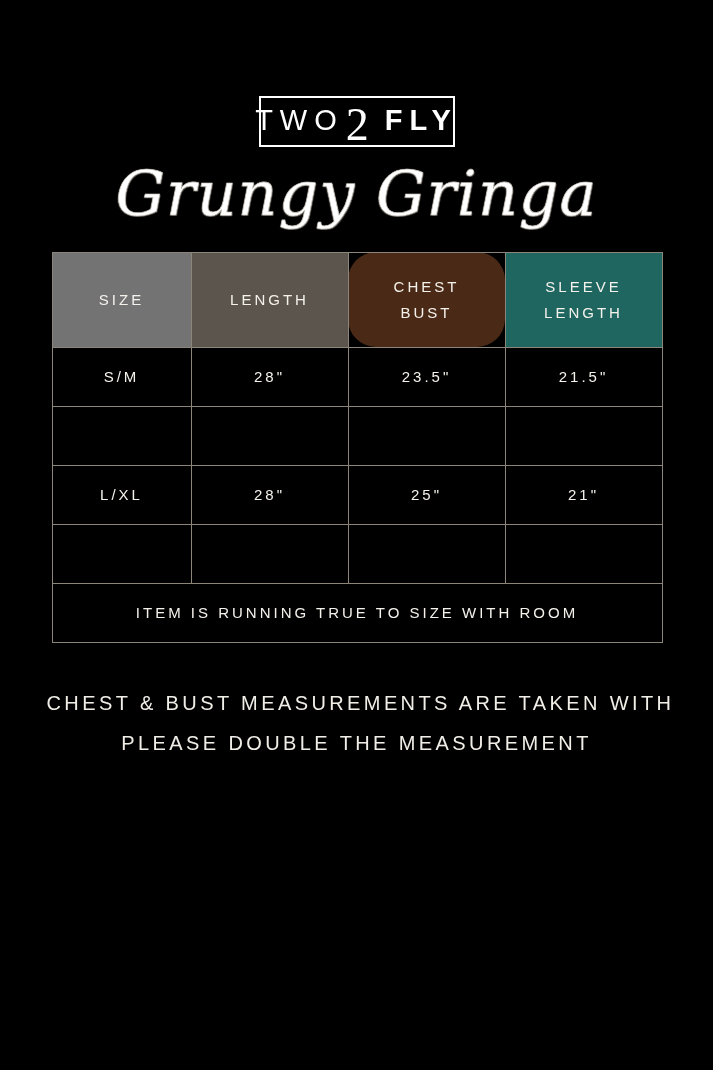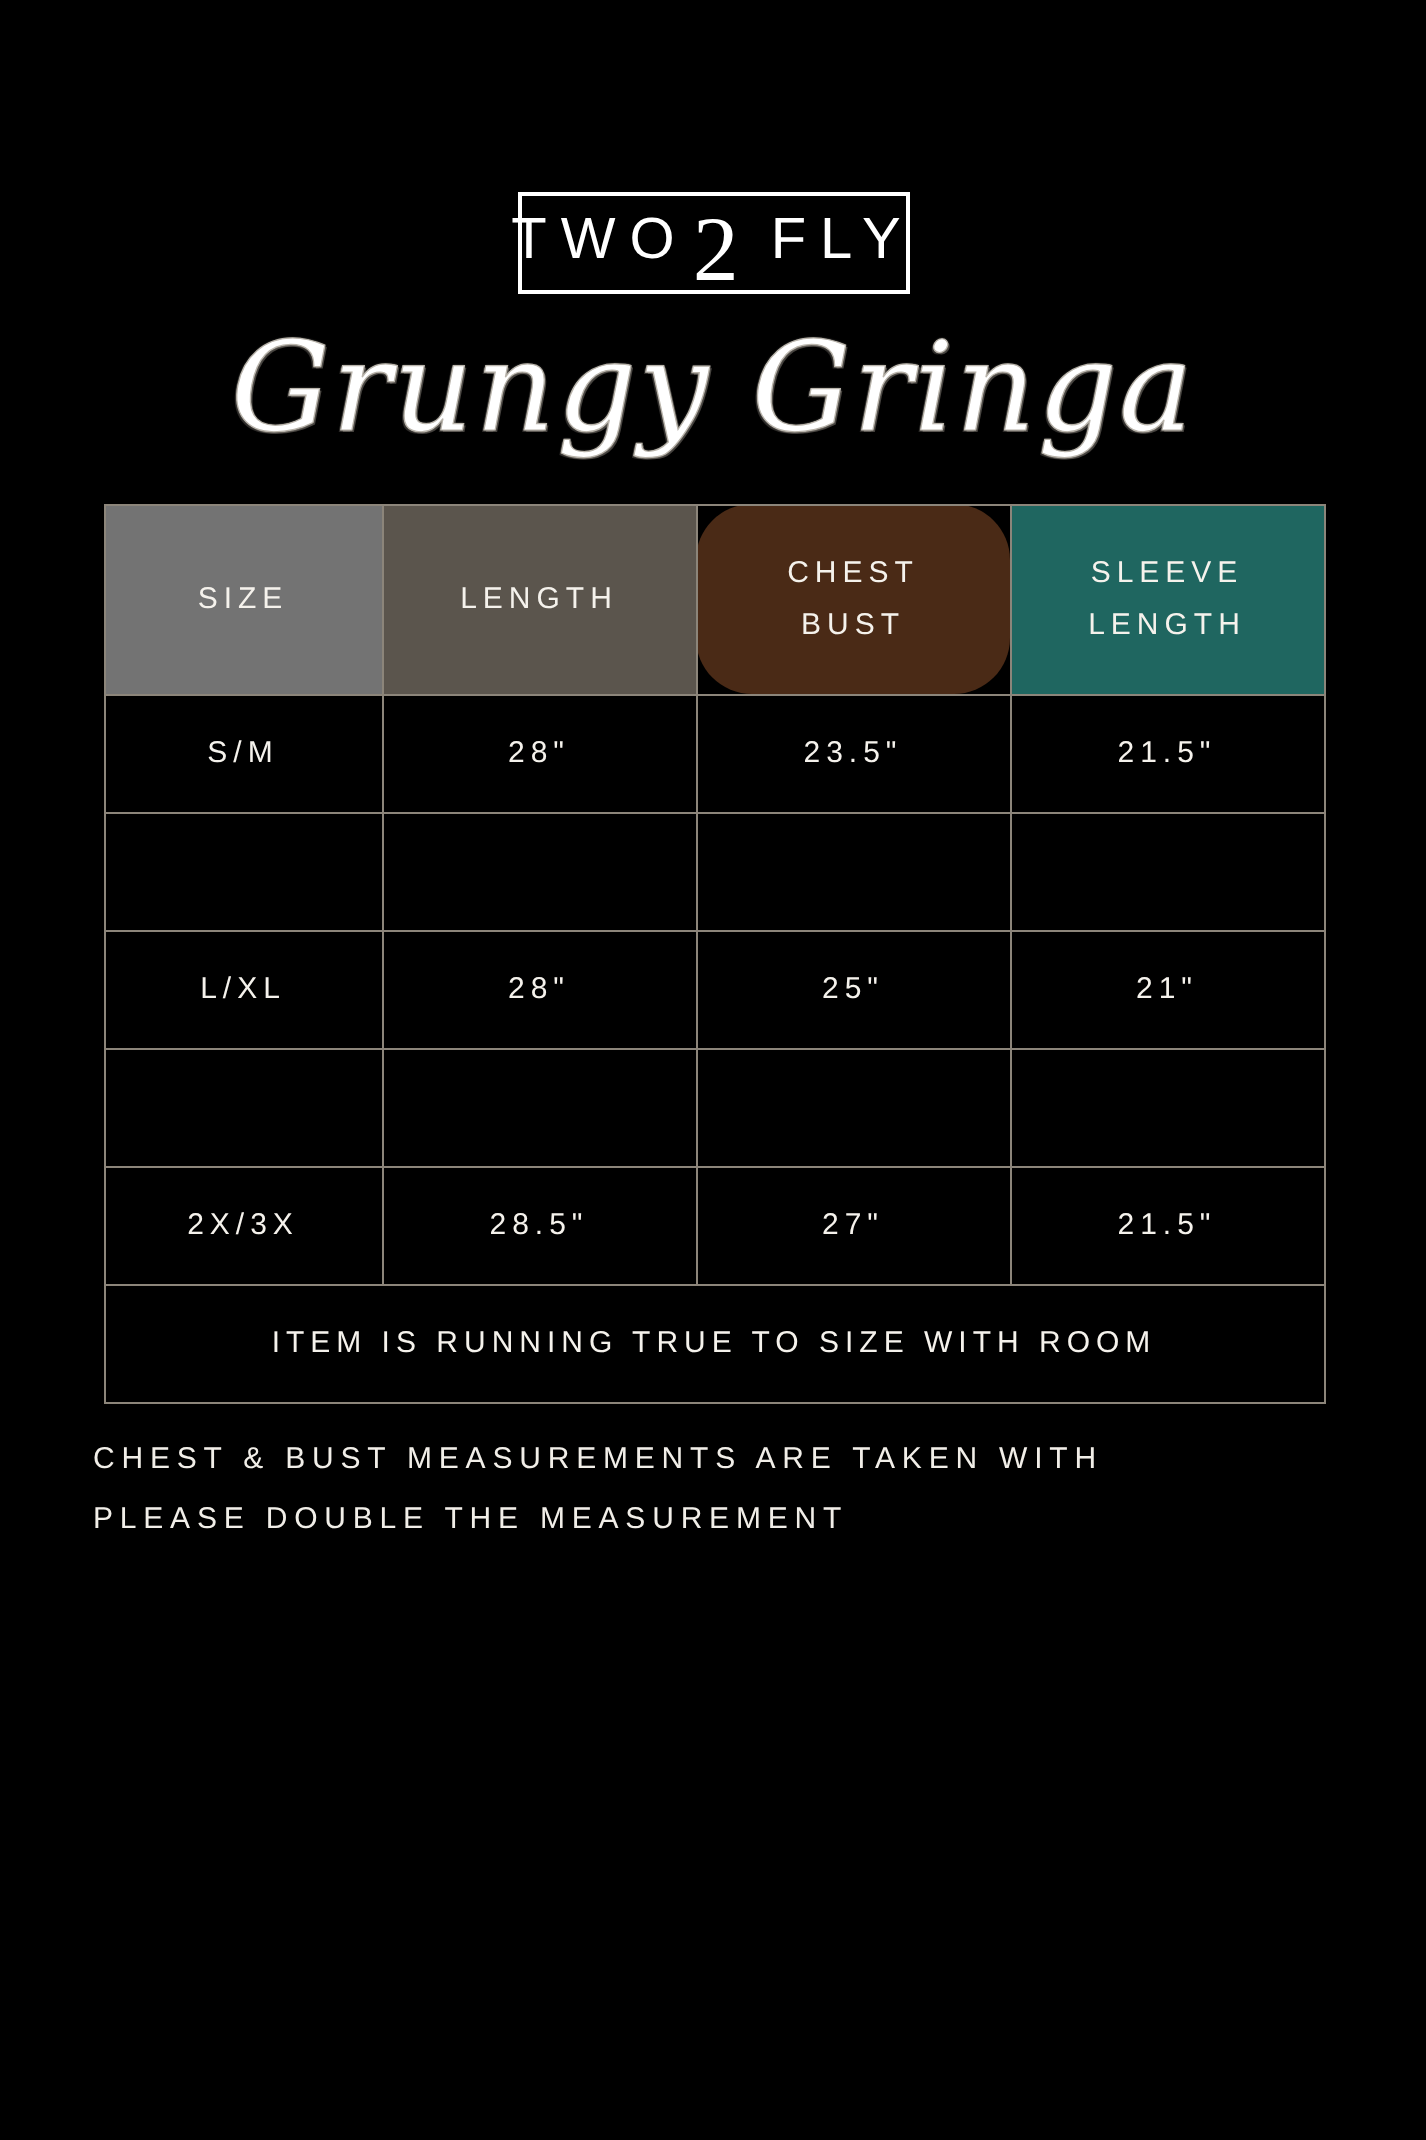--- a/index.html
+++ b/index.html
@@ -55,21 +55,21 @@
 
   .brand-word {
     font-family: "Liberation Sans", sans-serif;
     font-size: 29px;
     letter-spacing: 7px;
     font-weight: 400;
     color: #ffffff;
     line-height: 1;
   }
   .brand-two { margin-right: 2px; }
-  .brand-fly { margin-left: 16px; }
+  .brand-fly { margin-left: 16px; font-weight: bold; }
   .brand-num {
     font-family: "Liberation Serif", serif;
     font-size: 46px;
     line-height: 0.8;
     position: relative;
     top: 5px;
     color: #ffffff;
     font-weight: 400;
   }
 
@@ -131,24 +131,25 @@
   .data-row td { height: 58px; font-size: 16px; letter-spacing: 2px; }
   .spacer-row td { height: 58px; }
   .note-row td {
     height: 58px;
     font-size: 15px;
     letter-spacing: 4px;
   }
 
   
   .footer-note {
-    margin: 13px auto 0 auto;
+    margin: 40px auto 0 auto;
     width: 620px;
-    font-family: "Liberation Sans", sans-serif;
-    font-size: 15px;
+    text-align: center;
+    font-family: "Liberation Sans", sans-serif;
+    font-size: 20px;
     letter-spacing: 3.4px;
     line-height: 2.0;
     color: #f1eee8;
   }
   .footer-note div { white-space: nowrap; }
 </style>
 </head>
 <body>
 
 <div class="brand">
@@ -203,26 +204,20 @@
         <td>28"</td>
         <td>25"</td>
         <td>21"</td>
       </tr>
       <tr class="spacer-row">
         <td></td>
         <td></td>
         <td></td>
         <td></td>
       </tr>
-      <tr class="data-row">
-        <td>2X/3X</td>
-        <td>28.5"</td>
-        <td>27"</td>
-        <td>21.5"</td>
-      </tr>
       <tr class="note-row">
         <td colspan="4">ITEM IS RUNNING TRUE TO SIZE WITH ROOM</td>
       </tr>
     </tbody>
   </table>
 </div>
 
 <div class="footer-note">
   <div>CHEST &amp; BUST MEASUREMENTS ARE TAKEN WITH</div>
   <div>PLEASE DOUBLE THE MEASUREMENT</div>

